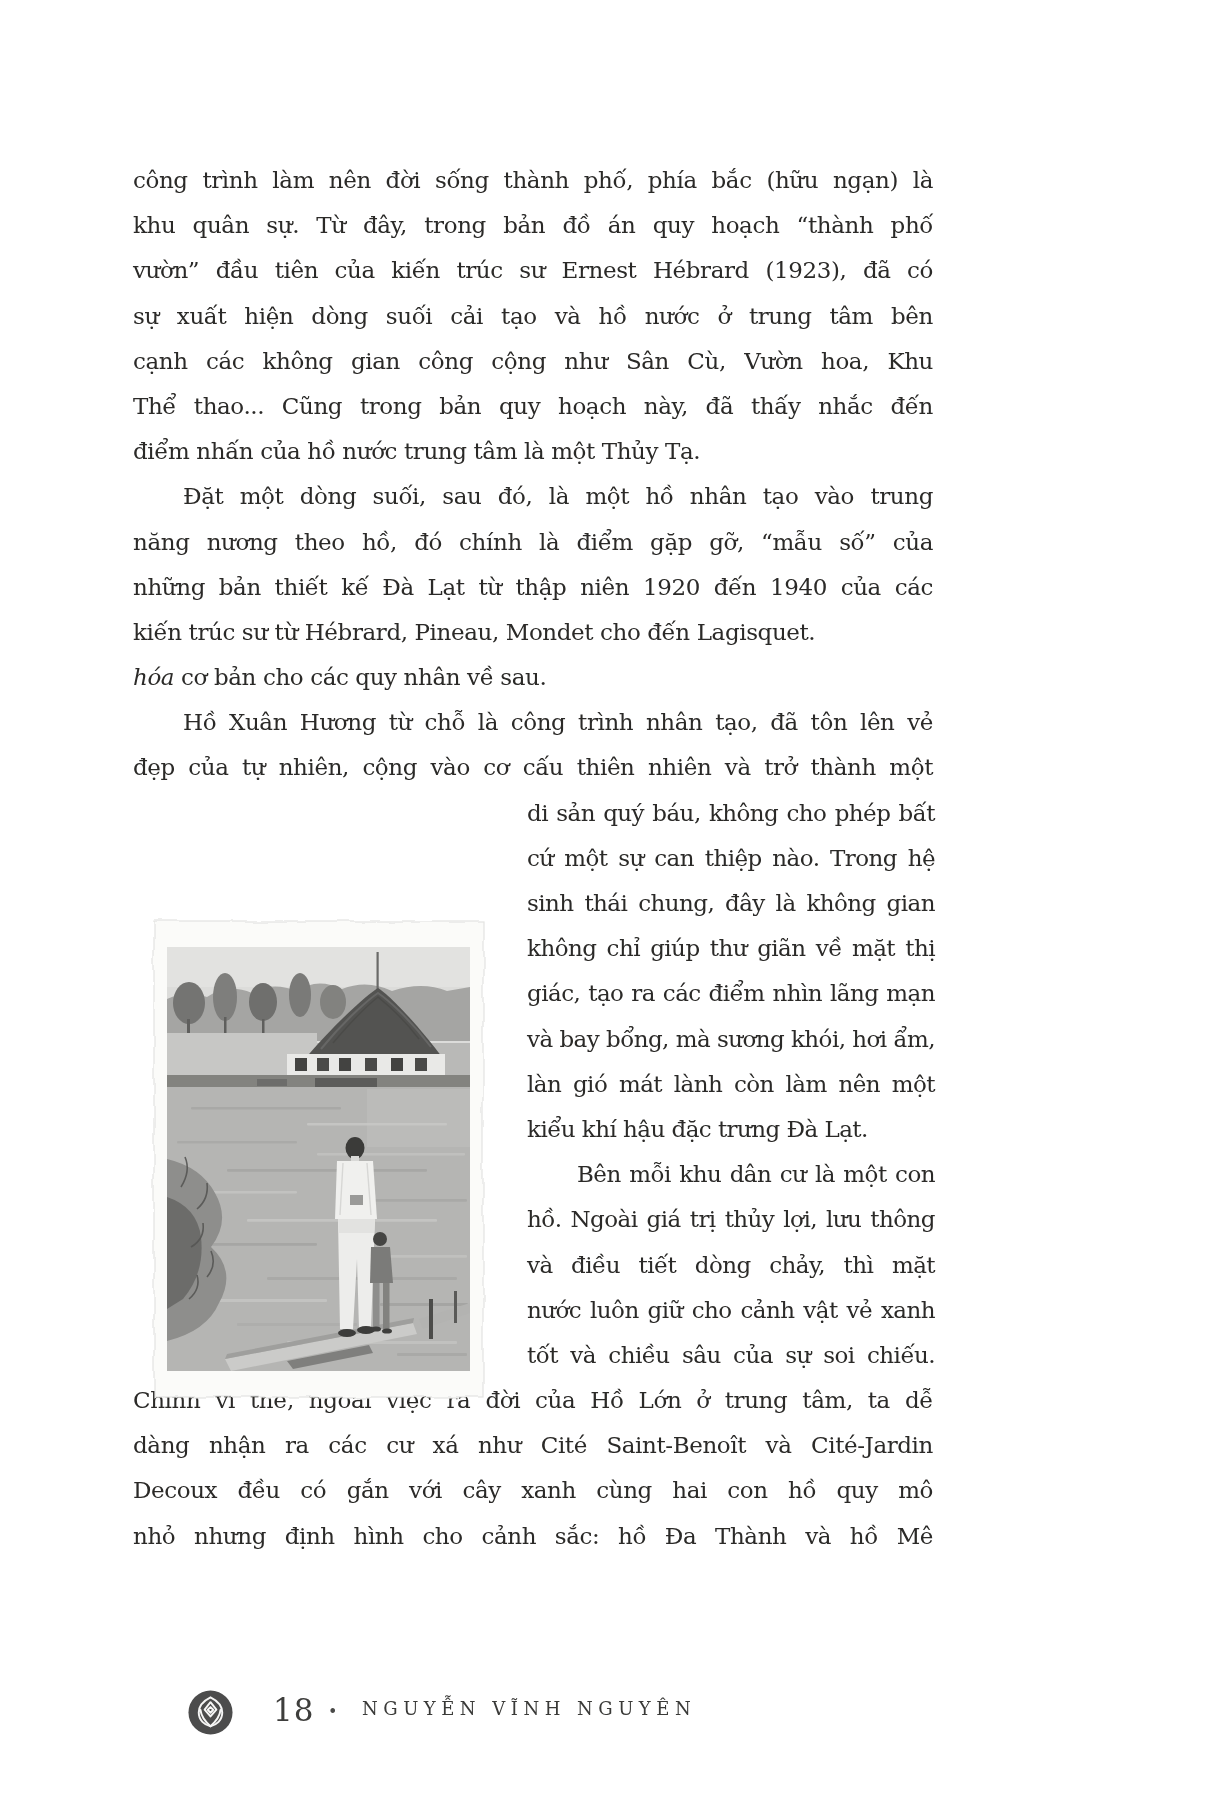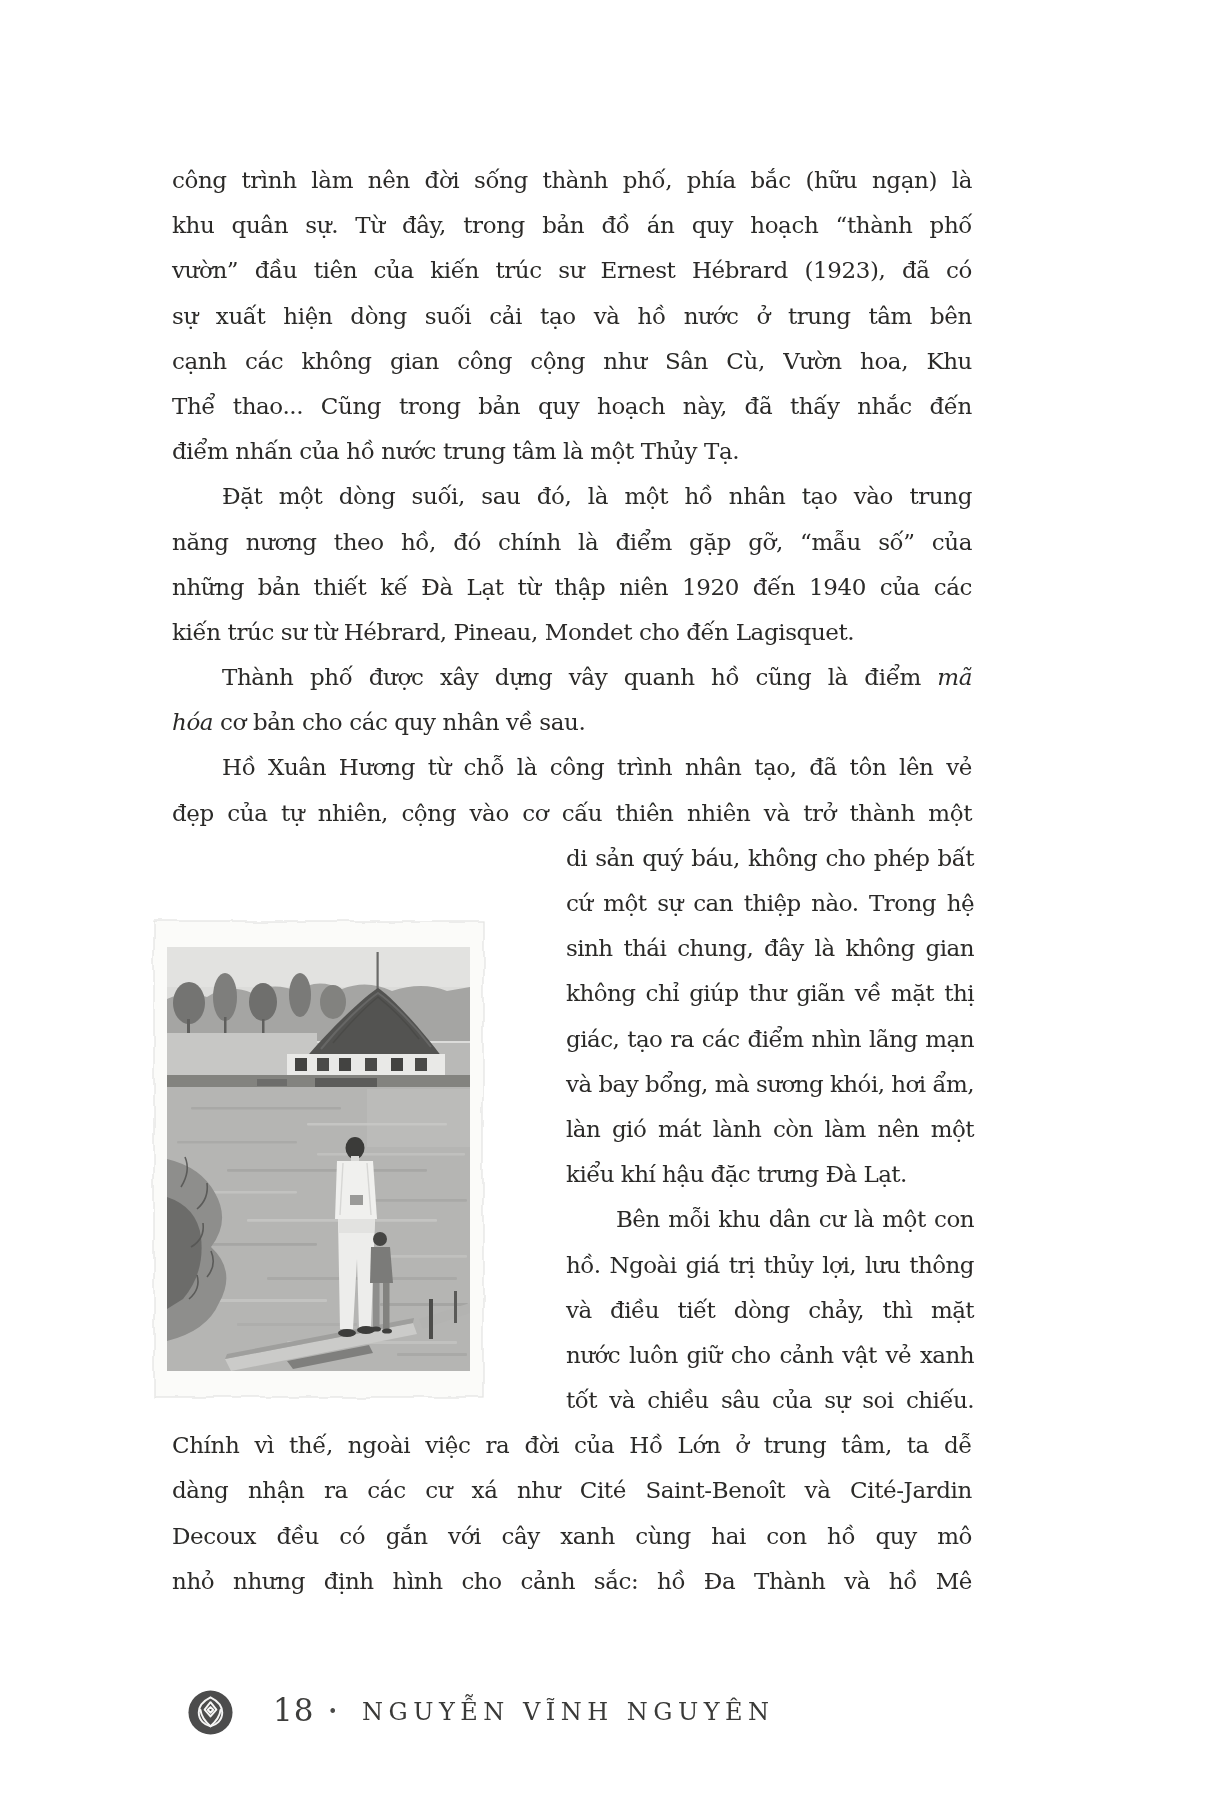--- a/index.html
+++ b/index.html
@@ -5,21 +5,21 @@
   html,body{margin:0;padding:0;}
   body{
     width:1221px;height:1812px;position:relative;
     background:#ffffff;
     font-family:"DejaVu Serif", serif;
     color:#2b2a28;
     overflow:hidden;
   }
   .page{position:absolute;inset:0;}
   
-  #text-flow{position:absolute;top:158px;left:0;right:0;padding-left:39px;}
+  #text-flow{position:absolute;top:158px;left:0;right:0;}
   .line{
     height:45.2px;line-height:45.2px;
     font-size:23px;letter-spacing:-0.4px;
     text-align:justify;text-align-last:justify;
     white-space:normal;
   }
   .line.wide{margin-left:133px;width:800px;}
   .line.narrow{margin-left:527px;width:408px;letter-spacing:-0.55px;}
   .line.indent{text-indent:50px;}
   .line.para-end{text-align-last:left;}
@@ -33,42 +33,41 @@
   .page-number{
     position:absolute;left:233px;top:12px;
     font-size:31px;color:#3e3e3c;letter-spacing:1px;
   }
   .footer-dot{
     position:absolute;left:288px;top:22px;
     font-size:16px;color:#4a4a48;
   }
   .author-name{
     position:absolute;left:322px;top:18px;
-    font-size:24px;letter-spacing:5.5px;color:#3a3a38;
+    font-size:18px;letter-spacing:5.5px;color:#3a3a38;
     white-space:nowrap;
   }
 </style>
 </head>
 <body>
 
 <div class="page">
 
   <div id="text-flow">
       <div class="line wide"><span>công trình làm nên đời sống thành phố, phía bắc (hữu ngạn) là</span></div>
       <div class="line wide"><span>khu quân sự. Từ đây, trong bản đồ án quy hoạch “thành phố</span></div>
       <div class="line wide"><span>vườn” đầu tiên của kiến trúc sư Ernest Hébrard (1923), đã có</span></div>
       <div class="line wide"><span>sự xuất hiện dòng suối cải tạo và hồ nước ở trung tâm bên</span></div>
       <div class="line wide"><span>cạnh các không gian công cộng như Sân Cù, Vườn hoa, Khu</span></div>
       <div class="line wide"><span>Thể thao... Cũng trong bản quy hoạch này, đã thấy nhắc đến</span></div>
       <div class="line wide para-end"><span>điểm nhấn của hồ nước trung tâm là một Thủy Tạ.</span></div>
       <div class="line wide indent"><span>Đặt một dòng suối, sau đó, là một hồ nhân tạo vào trung</span></div>
       <div class="line wide"><span>năng nương theo hồ, đó chính là điểm gặp gỡ, “mẫu số” của</span></div>
       <div class="line wide"><span>những bản thiết kế Đà Lạt từ thập niên 1920 đến 1940 của các</span></div>
       <div class="line wide para-end"><span>kiến trúc sư từ Hébrard, Pineau, Mondet cho đến Lagisquet.</span></div>
-      <div class="line wide indent"><span>Thành phố được xây dựng vây quanh hồ cũng là điểm </span><span class="it">mã</span></div>
       <div class="line wide para-end"><span class="it">hóa</span><span> cơ bản cho các quy nhân về sau.</span></div>
       <div class="line wide indent"><span>Hồ Xuân Hương từ chỗ là công trình nhân tạo, đã tôn lên vẻ</span></div>
       <div class="line wide"><span>đẹp của tự nhiên, cộng vào cơ cấu thiên nhiên và trở thành một</span></div>
       <div class="line narrow"><span>di sản quý báu, không cho phép bất</span></div>
       <div class="line narrow"><span>cứ một sự can thiệp nào. Trong hệ</span></div>
       <div class="line narrow"><span>sinh thái chung, đây là không gian</span></div>
       <div class="line narrow"><span>không chỉ giúp thư giãn về mặt thị</span></div>
       <div class="line narrow"><span>giác, tạo ra các điểm nhìn lãng mạn</span></div>
       <div class="line narrow"><span>và bay bổng, mà sương khói, hơi ẩm,</span></div>
       <div class="line narrow"><span>làn gió mát lành còn làm nên một</span></div>

